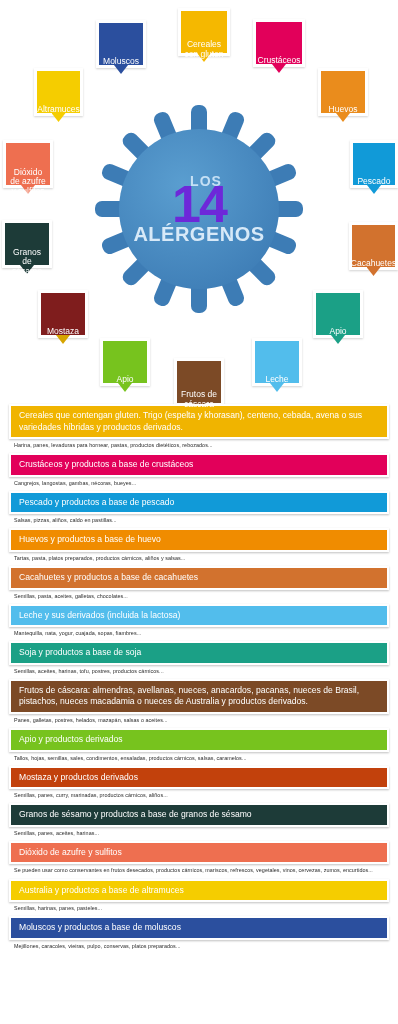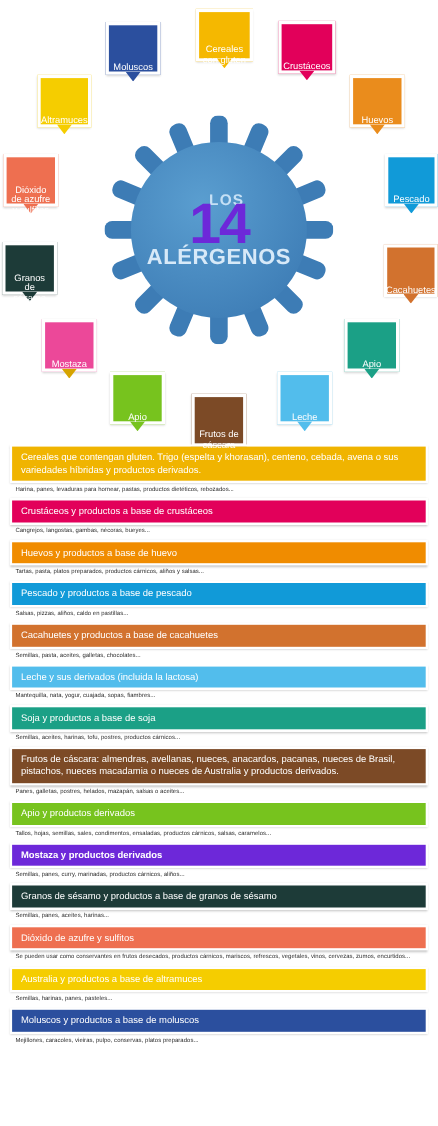--- a/index.html
+++ b/index.html
@@ -160,21 +160,21 @@
         <div class="notch" style="background: rgb(17, 154, 216); clip-path: polygon(0px 0px, 100% 0px, 50% 100%);"></div>
       </div>
       <div class="badge" style="left: 2px; top: 220px; width: 50px; height: 48px; background: rgb(29, 59, 56);">
         <span>Granos de sésamo</span>
         <div class="notch" style="background: rgb(29, 59, 56); clip-path: polygon(0px 0px, 100% 0px, 50% 100%);"></div>
       </div>
       <div class="badge" style="left: 349px; top: 222px; width: 49px; height: 48px; background: rgb(210, 114, 46);">
         <span>Cacahuetes</span>
         <div class="notch" style="background: rgb(210, 114, 46); clip-path: polygon(0px 0px, 100% 0px, 50% 100%);"></div>
       </div>
-      <div class="badge" style="left: 38px; top: 290px; width: 50px; height: 48px; background: #ec4899;">
+      <div class="badge" style="left: 38px; top: 290px; width: 50px; height: 48px; background: #7f1d1d;">
         <span>Mostaza</span>
         <div class="notch" style="background: rgb(214, 164, 0); clip-path: polygon(0px 0px, 100% 0px, 50% 100%);"></div>
       </div>
       <div class="badge" style="left: 313px; top: 290px; width: 50px; height: 48px; background: rgb(27, 160, 134);">
         <span>Apio</span>
         <div class="notch" style="background: rgb(27, 160, 134); clip-path: polygon(0px 0px, 100% 0px, 50% 100%);"></div>
       </div>
       <div class="badge" style="left: 100px; top: 338px; width: 50px; height: 48px; background: rgb(119, 195, 30);">
         <span>Apio</span>
         <div class="notch" style="background: rgb(119, 195, 30); clip-path: polygon(0px 0px, 100% 0px, 50% 100%);"></div>
@@ -200,34 +200,34 @@
     </div>
     <div class="row">
       <div class="barwrap">
         <div class="bar" style="background: rgb(226, 0, 90);">Crustáceos y productos a base de crustáceos</div>
         <div class="tab" style="background: rgb(176, 0, 70);"></div>
       </div>
       <div class="sub">Cangrejos, langostas, gambas, nécoras, bueyes...</div>
     </div>
     <div class="row">
       <div class="barwrap">
+        <div class="bar" style="background: rgb(17, 154, 216);">Pescado y productos a base de pescado</div>
+        <div class="tab" style="background: rgb(13, 122, 172);"></div>
+      </div>
+      <div class="sub">Salsas, pizzas, aliños, caldo en pastillas...</div>
+    </div>
+    <div class="row">
+      <div class="barwrap">
         <div class="bar" style="background: rgb(240, 140, 0);">Huevos y productos a base de huevo</div>
         <div class="tab" style="background: rgb(192, 111, 0);"></div>
       </div>
       <div class="sub">Tartas, pasta, platos preparados, productos cárnicos, aliños y salsas...</div>
     </div>
     <div class="row">
       <div class="barwrap">
-        <div class="bar" style="background: rgb(17, 154, 216);">Pescado y productos a base de pescado</div>
-        <div class="tab" style="background: rgb(13, 122, 172);"></div>
-      </div>
-      <div class="sub">Salsas, pizzas, aliños, caldo en pastillas...</div>
-    </div>
-    <div class="row">
-      <div class="barwrap">
         <div class="bar" style="background: rgb(210, 114, 46);">Cacahuetes y productos a base de cacahuetes</div>
         <div class="tab" style="background: rgb(168, 90, 36);"></div>
       </div>
       <div class="sub">Semillas, pasta, aceites, galletas, chocolates...</div>
     </div>
     <div class="row">
       <div class="barwrap">
         <div class="bar" style="background: rgb(82, 189, 236);">Leche y sus derivados (incluida la lactosa)</div>
         <div class="tab" style="background: rgb(58, 155, 196);"></div>
       </div>
@@ -249,21 +249,21 @@
     </div>
     <div class="row">
       <div class="barwrap">
         <div class="bar" style="background: rgb(119, 195, 30);">Apio y productos derivados</div>
         <div class="tab" style="background: rgb(94, 156, 23);"></div>
       </div>
       <div class="sub">Tallos, hojas, semillas, sales, condimentos, ensaladas, productos cárnicos, salsas, caramelos...</div>
     </div>
     <div class="row">
       <div class="barwrap">
-        <div class="bar" style="background: #6d28d9; font-weight: bold;">Mostaza y productos derivados</div>
+        <div class="bar" style="background: #c2410c;">Mostaza y productos derivados</div>
         <div class="tab" style="background: rgb(168, 129, 0);"></div>
       </div>
       <div class="sub">Semillas, panes, curry, marinadas, productos cárnicos, aliños...</div>
     </div>
     <div class="row">
       <div class="barwrap">
         <div class="bar" style="background: rgb(29, 59, 56);">Granos de sésamo y productos a base de granos de sésamo</div>
         <div class="tab" style="background: rgb(18, 38, 36);"></div>
       </div>
       <div class="sub">Semillas, panes, aceites, harinas...</div>

